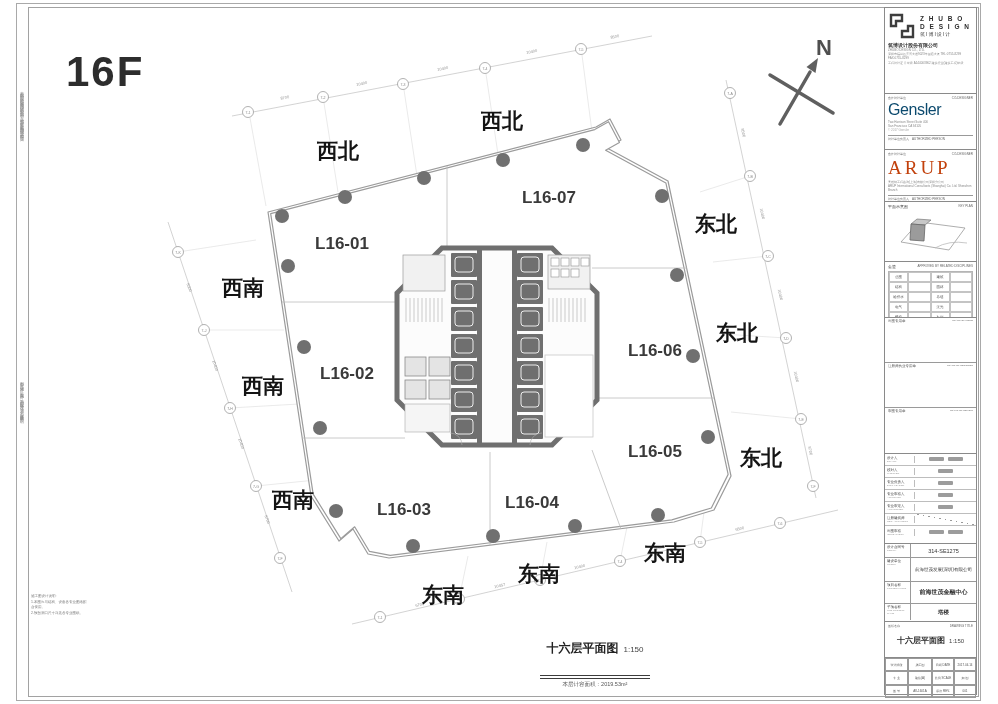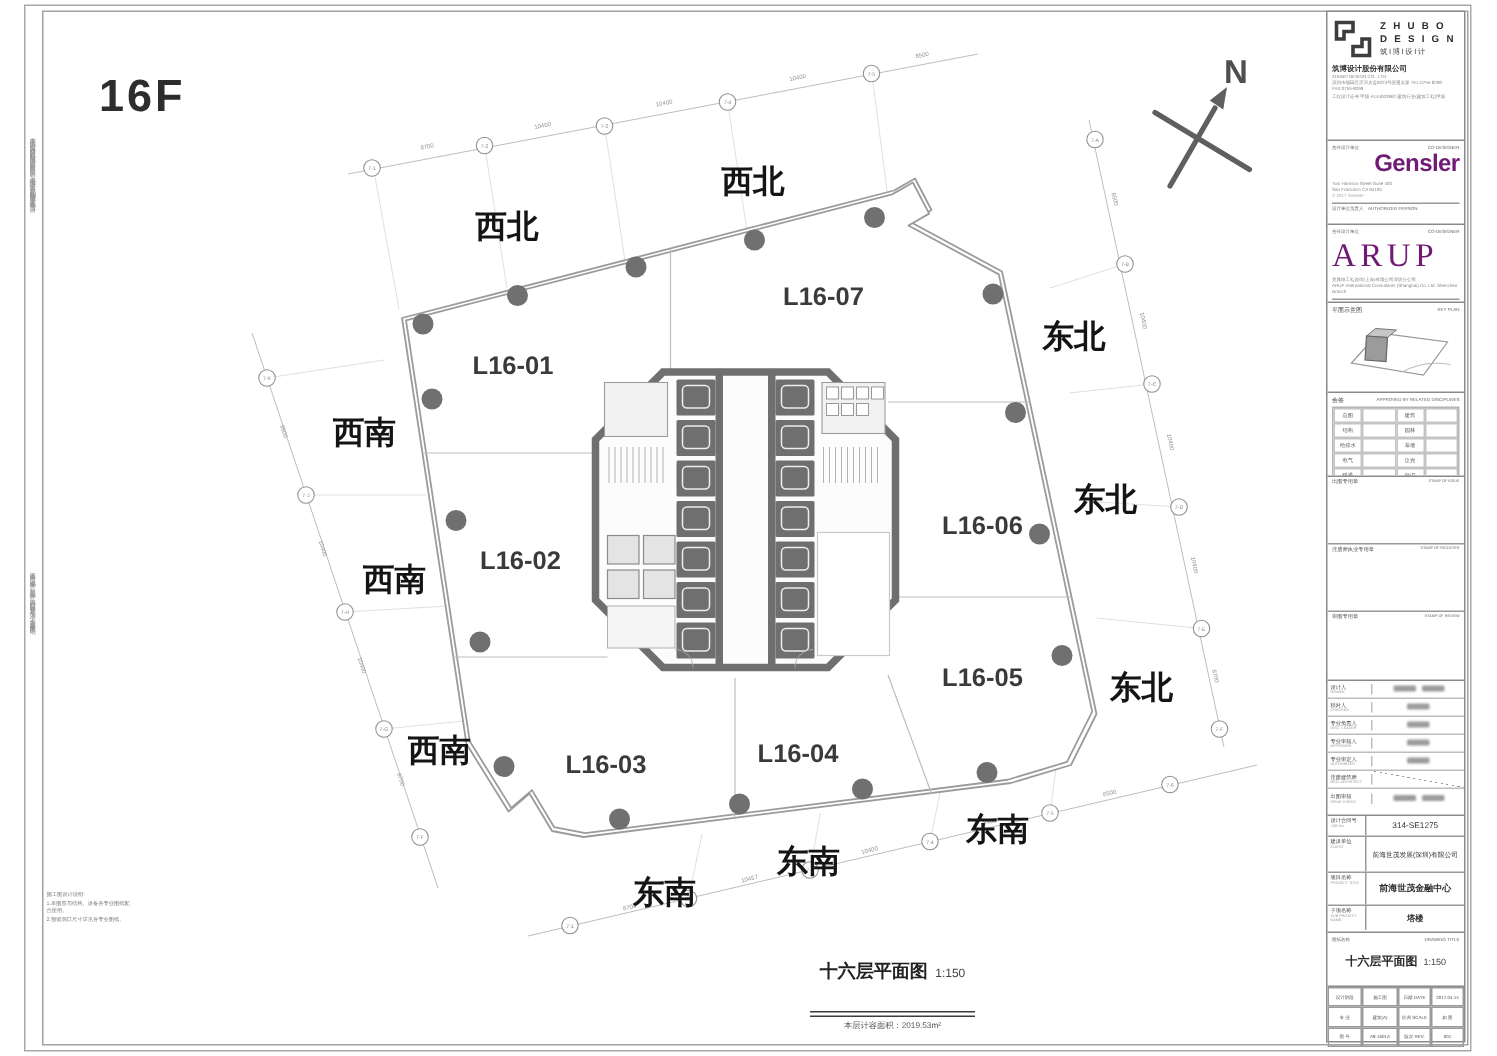--- a/index.html
+++ b/index.html
@@ -1,20 +1,20 @@
 <!DOCTYPE html>
 <html><head>
 <meta charset="utf-8">
 <style>
   html,body{margin:0;padding:0;}
   body{width:998px;height:704px;position:relative;background:#ffffff;
        font-family:"Liberation Sans","DejaVu Sans",sans-serif;overflow:hidden;color:#333;}
   .frame-outer{position:absolute;left:16px;top:3px;width:963px;height:696px;border:1px solid #a9a9a9;}
   .frame-inner{position:absolute;left:28px;top:7px;width:949px;height:688px;border:1px solid #a2a2a2;}
-  .floor-big{position:absolute;left:66px;top:48px;font-size:30px;font-weight:800;color:#2d2d2d;letter-spacing:2px;}
+  .floor-big{position:absolute;left:66px;top:48px;font-size:42px;font-weight:800;color:#2d2d2d;letter-spacing:2px;}
   .vtext{position:absolute;writing-mode:vertical-rl;font-size:4px;color:#8d8d8d;letter-spacing:1px;line-height:1.1;}
   .corner-note{position:absolute;left:31px;top:594px;width:58px;font-size:3.5px;color:#7a7a7a;line-height:1.6;}
   svg text{font-family:"Liberation Sans","DejaVu Sans",sans-serif;}
   .u{font-size:17px;font-weight:600;fill:#3a3a3a;text-anchor:middle;}
   .d{font-size:21px;font-weight:700;fill:#141414;text-anchor:middle;}
   .gb{font-size:3.5px;fill:#8a8a8a;text-anchor:middle;}
   .dm{font-size:4px;fill:#979797;text-anchor:middle;}
   .caption{position:absolute;left:500px;top:638px;width:190px;text-align:center;}
   .caption .t{display:inline-block;border-bottom:4px double #3c3c3c;padding:0 6px 18px 6px;}
   .caption .t b{font-size:12px;color:#222;}
@@ -22,22 +22,22 @@
   .caption .a{font-size:5.5px;color:#555;margin-top:2px;}
   
   .tb{position:absolute;left:884px;top:7px;width:93px;height:688px;border:1px solid #8a8a8a;background:#fff;box-sizing:border-box;font-size:4px;color:#333;}
   .sec{border-bottom:1px solid #8a8a8a;box-sizing:border-box;padding:2px 3px;position:relative;overflow:hidden;}
   .hdrrow{display:flex;justify-content:space-between;font-size:3px;color:#666;}
   .brandrow{display:flex;align-items:center;gap:4px;margin:2px 0;}
   .brand{font-size:6.5px;font-weight:700;letter-spacing:1.5px;color:#2c2c2c;line-height:1.25;}
   .brandcn{font-size:5px;color:#444;letter-spacing:1px;}
   .company{font-size:5px;font-weight:700;color:#333;margin-top:1px;}
   .tiny{font-size:3px;color:#888;line-height:1.4;}
-  .gensler{font-size:16px;font-weight:700;color:#701a75;letter-spacing:-0.4px;margin:1px 0;text-align:right;}
-  .arup{font-family:"Liberation Serif","DejaVu Serif",serif;font-size:22px;color:#701a75;letter-spacing:3px;margin:1px 0;}
+  .gensler{font-size:16px;font-weight:400;color:#0c4a6e;letter-spacing:-0.4px;margin:1px 0;}
+  .arup{font-family:"Liberation Serif","DejaVu Serif",serif;font-size:19px;color:#c2410c;letter-spacing:3px;margin:1px 0;}
   .resp{border-top:1px solid #999;margin-top:2px;padding-top:1px;font-size:3px;color:#666;display:flex;gap:3px;}
   .dt{display:grid;grid-template-columns:19px 1fr 19px 1fr;border:1px solid #b5b5b5;margin-top:2px;}
   .dt div{border:0.5px solid #c4c4c4;font-size:3.5px;color:#555;height:8px;line-height:8px;text-align:center;overflow:hidden;}
   .stamp{height:45px;border-bottom:1px solid #9a9a9a;box-sizing:border-box;padding:1px 3px;}
   .stamp:last-child{border-bottom:none;}
   .sigrow{display:flex;border-bottom:1px solid #bdbdbd;height:12px;box-sizing:border-box;align-items:center;}
   .sigrow:last-child{border-bottom:none;}
   .sigrow .lb{width:30px;border-right:1px solid #bdbdbd;padding-left:2px;box-sizing:border-box;}
   .sigrow .lb .cn{font-size:3.5px;color:#444;display:block;}
   .sigrow .lb .en{font-size:2.5px;color:#999;display:block;}

